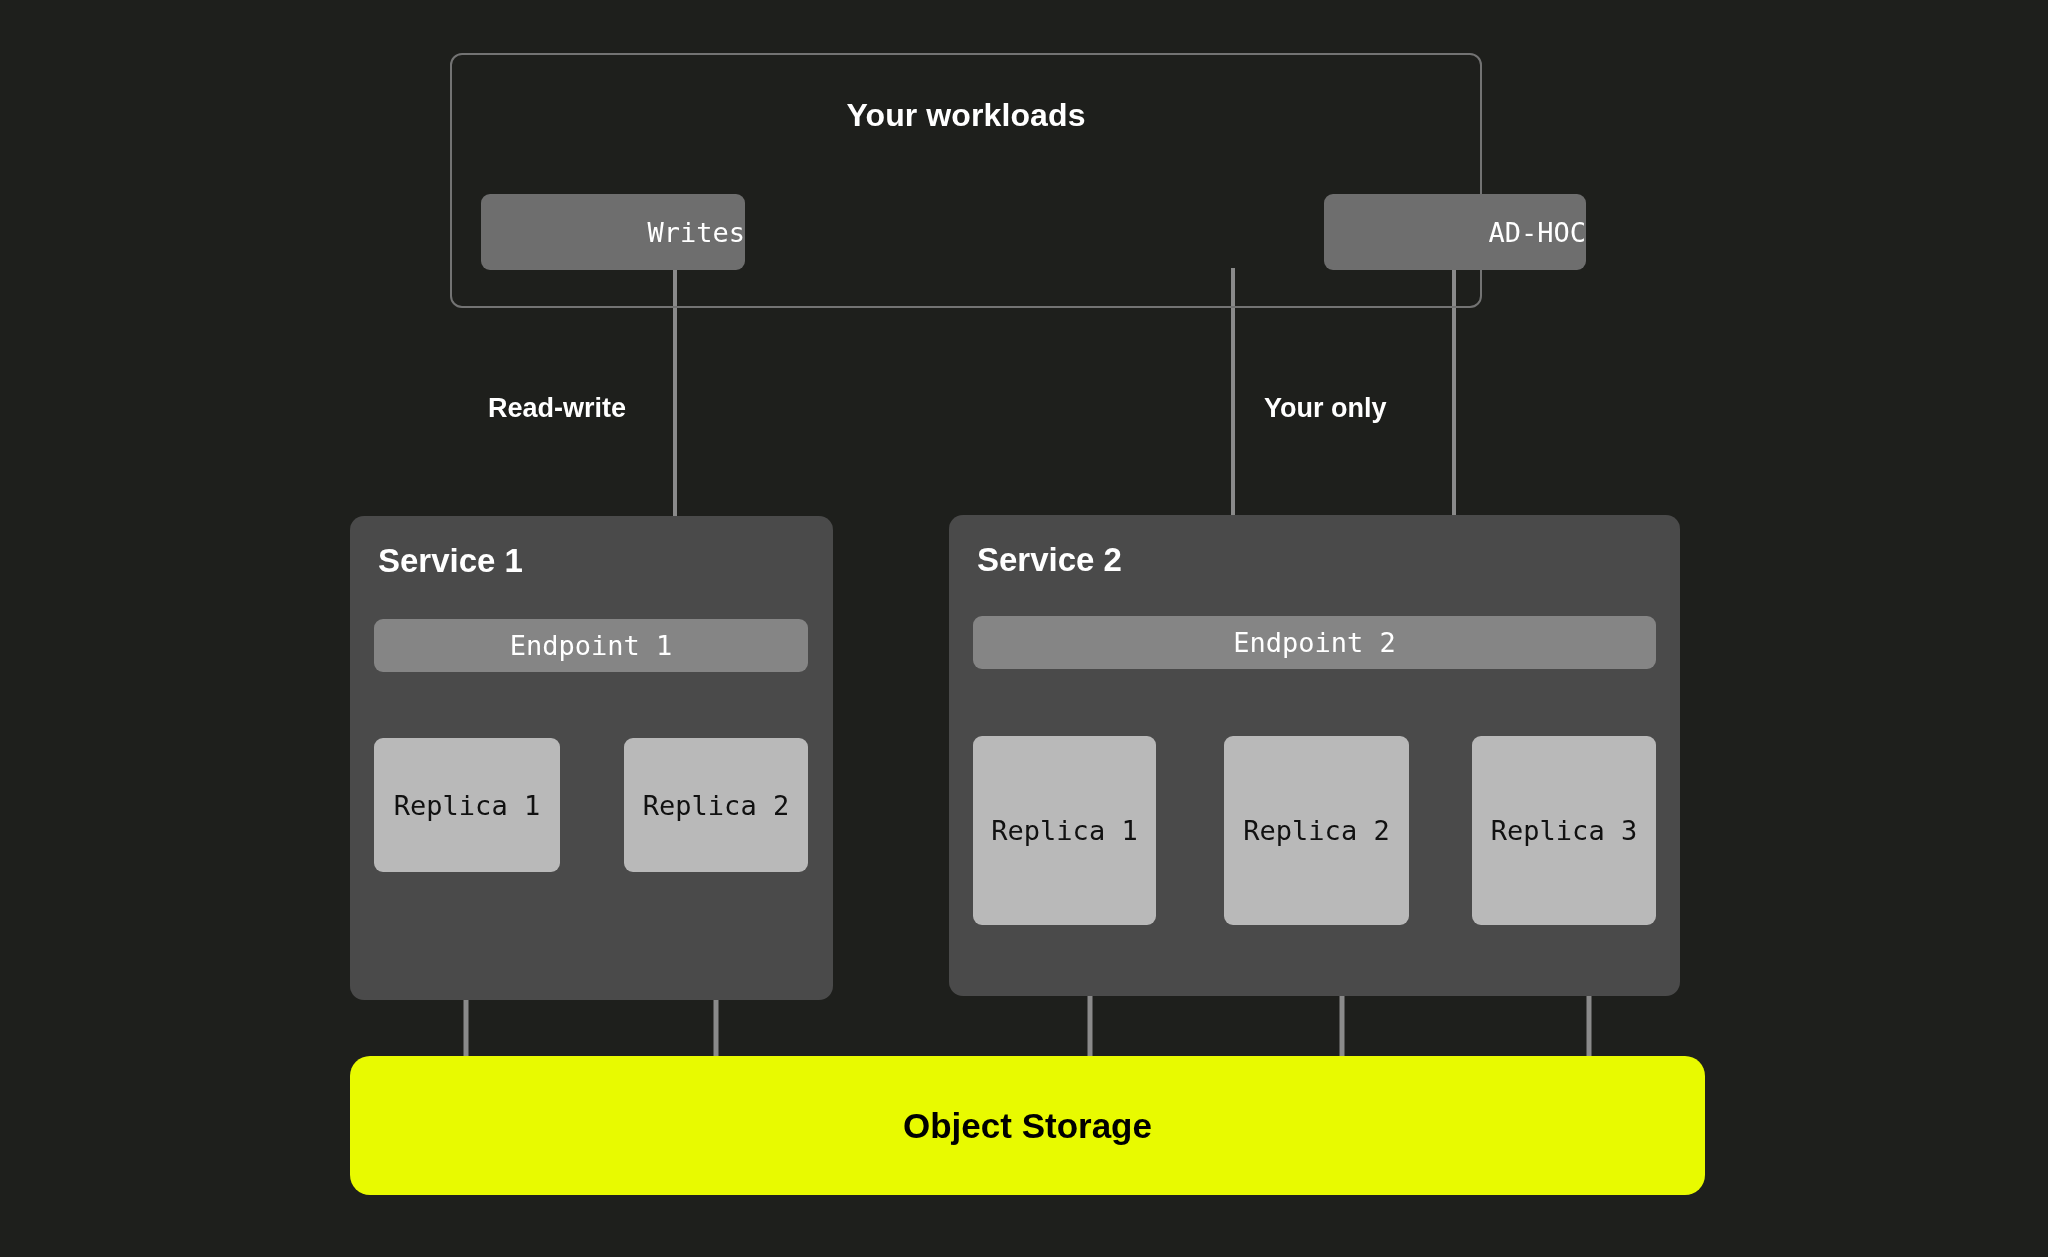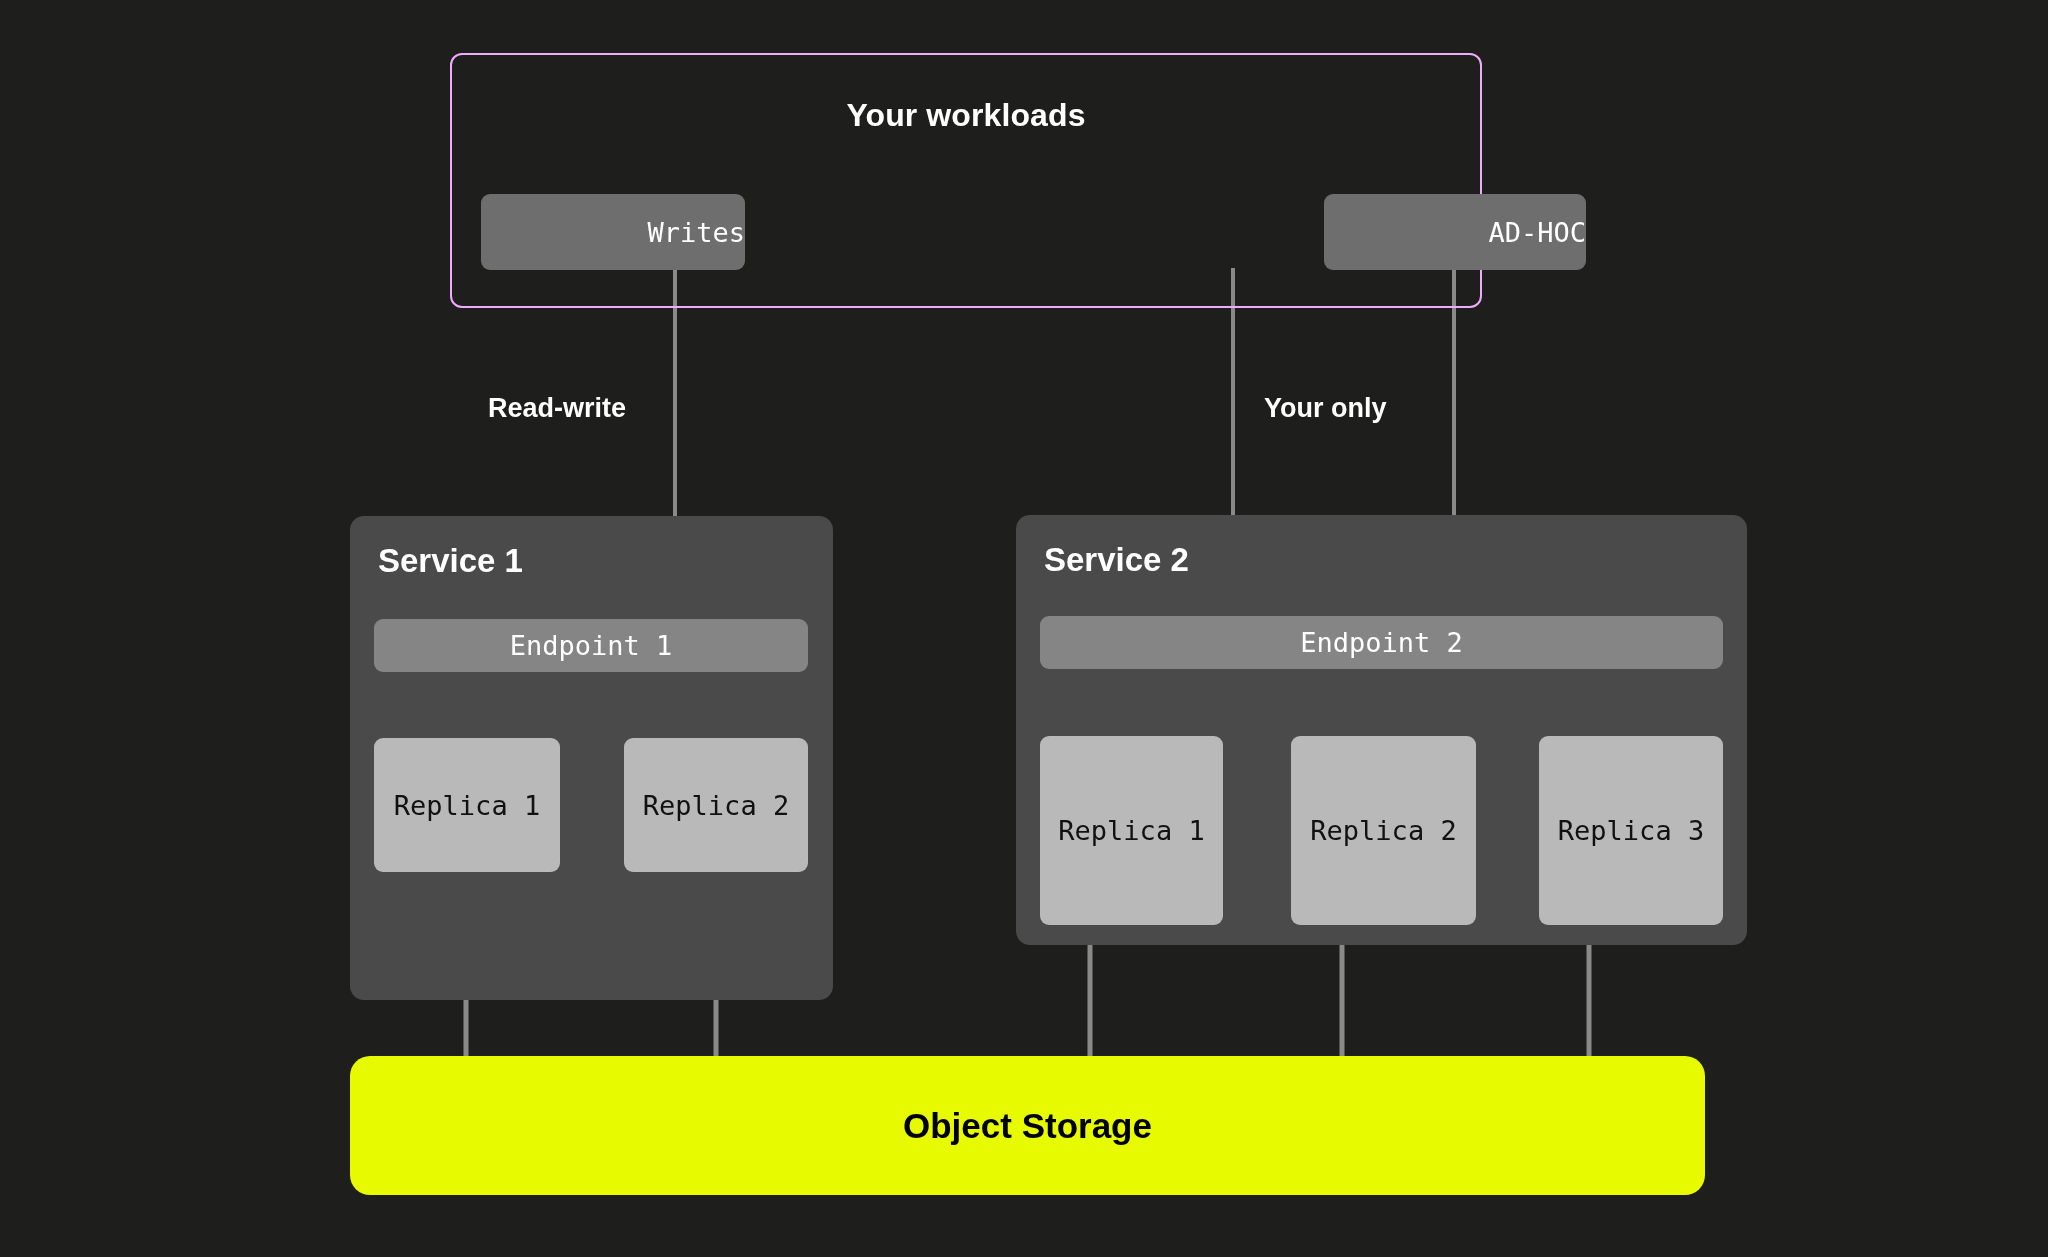--- a/index.html
+++ b/index.html
@@ -6,40 +6,40 @@
   body{width:2048px;height:1257px;overflow:hidden;
        font-family:"Liberation Sans",sans-serif;}
   #canvas{position:relative;width:2048px;height:1257px;
           background:#1e1f1c;overflow:hidden;}
 
   
   #wires{position:absolute;left:0;top:0;width:2048px;height:1257px;z-index:1;}
 
   
   #workloads-panel{position:absolute;left:450px;top:53px;width:1032px;height:255px;
-      border:2px solid #f0abfc;border-radius:12px;box-sizing:border-box;z-index:3;}
+      border:2px solid #737373;border-radius:12px;box-sizing:border-box;z-index:3;}
   #workloads-title{position:absolute;left:0;right:0;top:42px;text-align:center;
       color:#fff;font-size:32px;font-weight:bold;letter-spacing:.1px;}
   .pill{position:absolute;top:139px;height:76px;background:#6e6e6e;border-radius:9px;
       display:flex;align-items:center;justify-content:flex-end;color:#ffffff;
       font-family:"DejaVu Sans Mono","Liberation Mono",monospace;font-size:27px;}
   #pill-writes{left:29px;width:264px;}
   #pill-analytics{left:400px;width:443px;}
   #pill-adhoc{left:872px;width:262px;}
 
   
   .edge-label{position:absolute;color:#fff;font-size:27px;font-weight:bold;z-index:4;
       white-space:nowrap;}
   #label-read-write{left:488px;top:393px;}
   #label-read-only{left:1264px;top:393px;}
 
   
   .service-panel{position:absolute;background:#4a4a4a;border-radius:14px;z-index:2;}
   #service-1{left:350px;top:516px;width:483px;height:484px;}
-  #service-2{left:1016px;top:515px;width:731px;height:430px;}
+  #service-2{left:949px;top:515px;width:731px;height:481px;}
   .service-title{position:absolute;left:28px;top:26px;color:#fff;font-size:33px;
       font-weight:bold;}
 
   .endpoint-bar{position:absolute;background:#858585;border-radius:9px;height:53px;
       display:flex;align-items:center;justify-content:center;color:#fff;
       font-family:"DejaVu Sans Mono","Liberation Mono",monospace;font-size:27px;z-index:4;}
   #endpoint-1{left:24px;top:103px;width:434px;}
   #endpoint-2{left:24px;top:101px;width:683px;}
 
   .replica{position:absolute;background:#b9b9b9;border-radius:9px;

